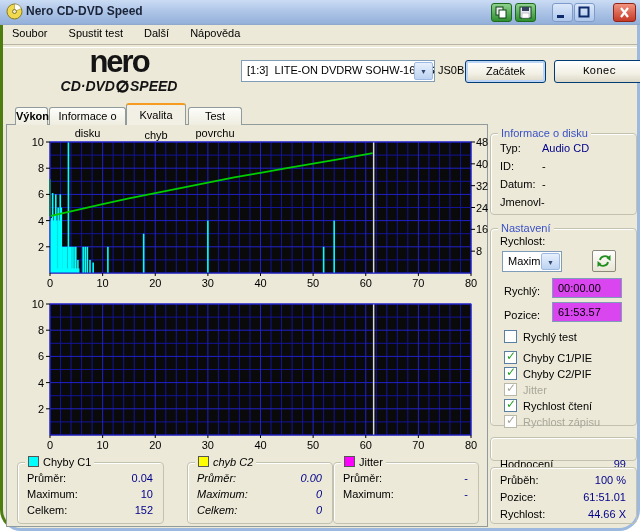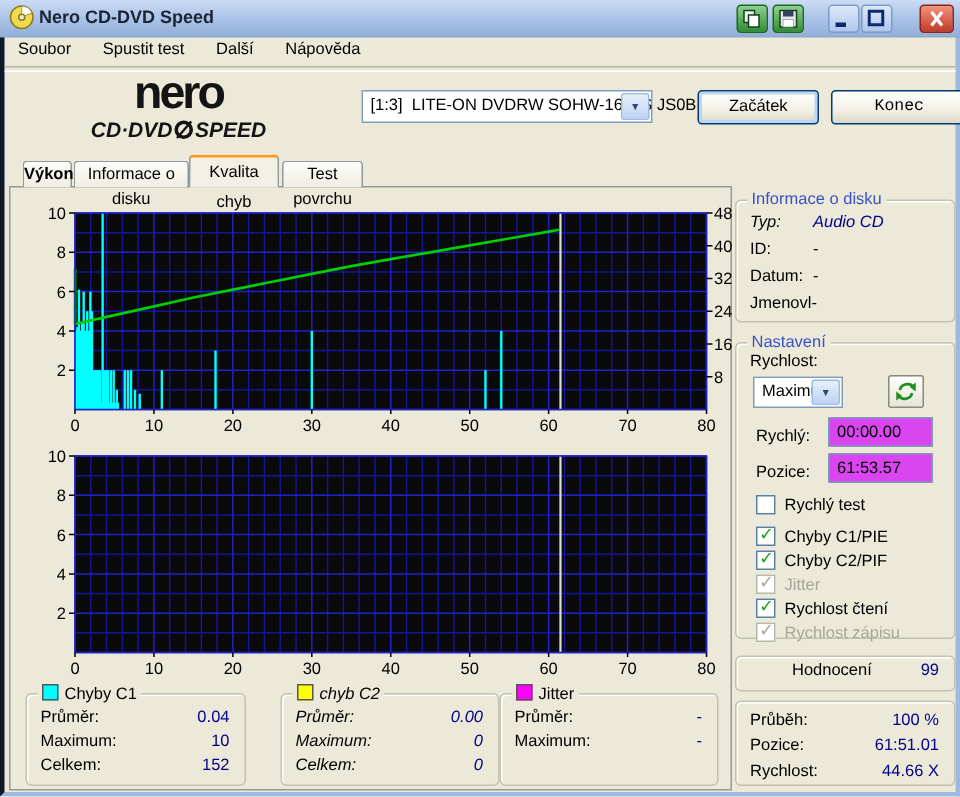--- a/index.html
+++ b/index.html
@@ -1,20 +1,20 @@
 <!DOCTYPE html>
 <html><head>
 <meta charset="utf-8">
 <style>
   html,body{margin:0;padding:0;}
   body{width:640px;height:531px;position:relative;overflow:hidden;
        font-family:"Liberation Sans","DejaVu Sans",sans-serif;font-size:11px;color:#000;}
   .window{position:absolute;inset:0;background:#ECE9D8;
-          border-left:3px solid #0f172a;border-right:3px solid #9DB9DF;border-bottom:3px solid #9DB9DF;
-          box-sizing:border-box;}
+          border-left:3px solid #4d7c0f;border-right:3px solid #9DB9DF;border-bottom:3px solid #9DB9DF;
+          box-sizing:border-box;border-radius:21px;}
   
   .titlebar{position:absolute;left:-3px;top:0;width:640px;height:24px;
             background:linear-gradient(180deg,#CBDCF4 0%,#AFC6E8 45%,#93AFD9 100%);
             border-bottom:1px solid #8FA9CE;}
   .titlebar .title{position:absolute;left:26px;top:4px;font-size:12px;font-weight:bold;color:#1A2438;}
   .tb-icon{position:absolute;left:6px;top:3px;width:17px;height:17px;}
   .tbbtn{position:absolute;top:3px;width:21px;height:19px;border-radius:3px;box-sizing:border-box;}
   .tbbtn svg{position:absolute;left:2px;top:2px;}
   .btn-green{background:linear-gradient(180deg,#8FD18F,#2F8F2F);border:1px solid #1C6B1C;}
   .btn-sys{background:linear-gradient(180deg,#DCE8FA,#AFC7EC);border:1px solid #7F9CC9;}
@@ -408,21 +408,21 @@
         <span class="val">-</span>
       </div>
     <div class="row" style="top:25px;">
         <span class="lbl">Maximum:</span>
         <span class="val">-</span>
       </div>
   </div>
 
   <div class="group" style="left:487px;top:133px;width:147px;height:82px;">
     <span class="gtitle">Informace o disku</span>
-    <div class="row" style="top:8px;font-style:italic;">
+    <div class="row" style="top:8px;">
         <span class="lbl">Typ:</span>
         <span class="val left">Audio CD</span>
       </div>
     <div class="row" style="top:26px;">
         <span class="lbl">ID:</span>
         <span class="val left" style="color:#000;">-</span>
       </div>
     <div class="row" style="top:44px;">
         <span class="lbl">Datum:</span>
         <span class="val left" style="color:#000;">-</span>
@@ -489,21 +489,21 @@
     </label>
     <label class="cb checked disabled" style="top:186px;">
       <span class="box">
           <span class="mark">✓</span>
         </span>
       <span class="cb-label">Rychlost zápisu</span>
     </label>
   </div>
 
   <div class="group" style="left:487px;top:437px;width:147px;height:24px;">
-    <div class="row" style="top:3px;margin-left:28px;">
+    <div class="row" style="top:20px;">
         <span class="lbl">Hodnocení</span>
         <span class="val">99</span>
       </div>
   </div>
 
   <div class="group" style="left:487px;top:467px;width:147px;height:57px;">
     <div class="row" style="top:6px;">
         <span class="lbl">Průběh:</span>
         <span class="val">100 %</span>
       </div>

